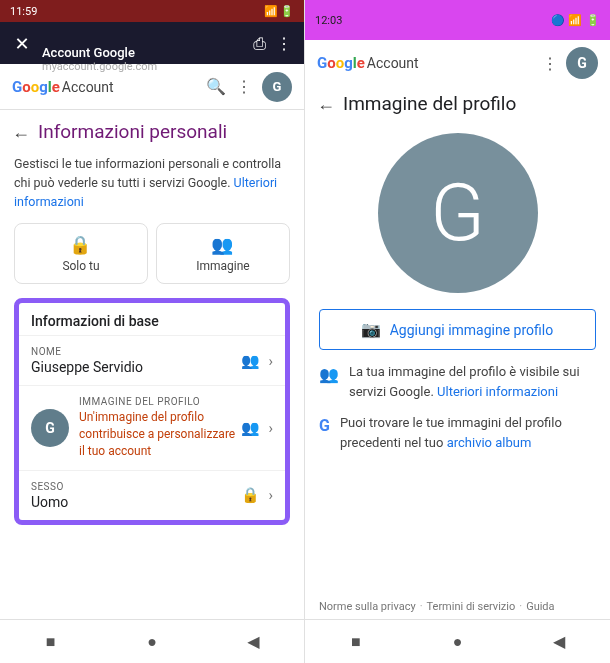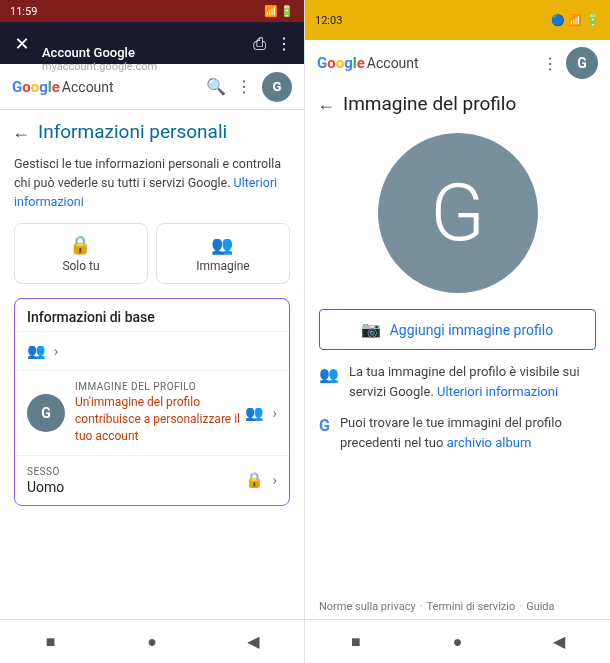--- a/index.html
+++ b/index.html
@@ -129,21 +129,21 @@
       padding: 10px 12px 4px;
       gap: 8px;
     }
     .page-nav .back-arrow {
       font-size: 18px;
       color: #444;
       cursor: pointer;
     }
     .page-nav .page-title {
       font-size: 19px;
-      color: #0369a1;
+      color: #701a75;
       font-weight: 400;
       text-align: right;
     }
 
     .page-content {
       padding: 8px 14px;
       flex: 1;
       overflow-y: auto;
     }
 
@@ -177,21 +177,21 @@
     .privacy-card .card-icon {
       font-size: 18px;
       color: #1a73e8;
     }
     .privacy-card .card-label {
       font-size: 12px;
       color: #444;
     }
 
     .info-section {
-      border: 1px solid #8b5cf6;
+      border: 5px solid #8b5cf6;
       border-radius: 8px;
       overflow: hidden;
       margin-bottom: 4px;
     }
     .info-section-title {
       padding: 10px 12px 6px;
       font-size: 14px;
       font-weight: 500;
       color: #202124;
     }
@@ -265,21 +265,21 @@
     
     .right-panel {
       width: 305px;
       height: 663px;
       display: flex;
       flex-direction: column;
       background: #fff;
     }
 
     .status-bar-right {
-      background: #eab308;
+      background: #d946ef;
       color: #222;
       font-size: 11px;
       padding: 20px 10px;
       display: flex;
       justify-content: space-between;
       align-items: center;
       height: 22px;
     }
     .status-bar-right .icons {
       display: flex;
@@ -479,20 +479,24 @@
       <div class="privacy-card">
         <span class="card-icon">👥</span>
         <span class="card-label">Immagine</span>
       </div>
     </div>
 
     <div class="info-section">
       <div class="info-section-title">Informazioni di base</div>
 
       <div class="info-row">
+        <div class="row-content">
+          <div class="row-label">NOME</div>
+          <div class="row-value">Giuseppe Servidio</div>
+        </div>
         <div class="row-icons">
           <span>👥</span>
           <span>›</span>
         </div>
       </div>
 
       <div class="info-row">
         <div class="row-thumbnail">G</div>
         <div class="row-content">
           <div class="row-label">IMMAGINE DEL PROFILO</div>

